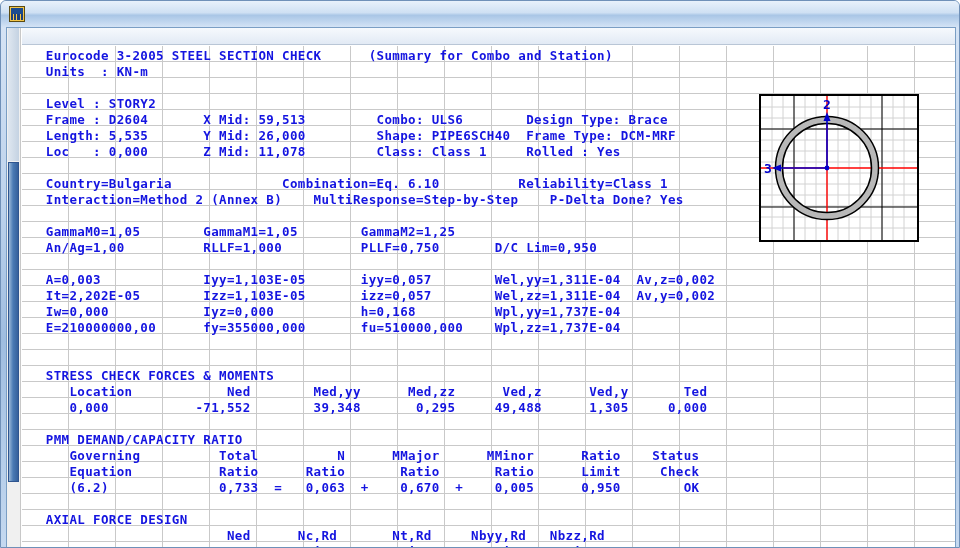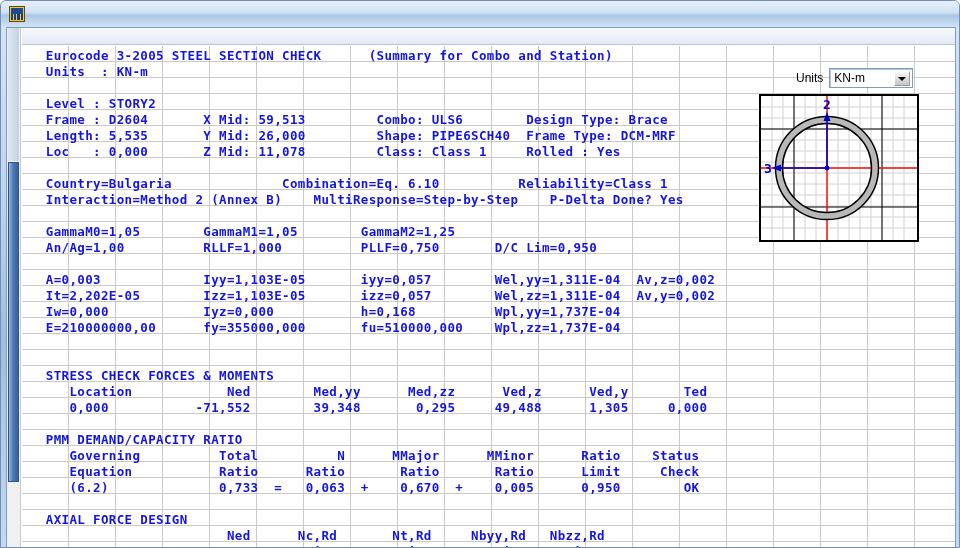--- a/index.html
+++ b/index.html
@@ -244,29 +244,20 @@
       <div id="vscroll-upper"></div>
       <div id="vscroll-thumb"></div>
     </div>
 
     <div id="grid-headerband"></div>
 
     <div id="grid">
       <div id="report" style="color: rgb(20, 20, 224);"><span class="ln">  Eurocode 3-2005 STEEL SECTION CHECK      (Summary for Combo and Station)</span><span class="ln">  Units  : KN-m</span><span class="ln">&nbsp;</span><span class="ln">  Level : STORY2</span><span class="ln">  Frame : D2604       X Mid: 59,513         Combo: ULS6        Design Type: Brace</span><span class="ln">  Length: 5,535       Y Mid: 26,000         Shape: PIPE6SCH40  Frame Type: DCM-MRF</span><span class="ln">  Loc   : 0,000       Z Mid: 11,078         Class: Class 1     Rolled : Yes</span><span class="ln">&nbsp;</span><span class="ln">  Country=Bulgaria              Combination=Eq. 6.10          Reliability=Class 1</span><span class="ln">  Interaction=Method 2 (Annex B)    MultiResponse=Step-by-Step    P-Delta Done? Yes</span><span class="ln">&nbsp;</span><span class="ln">  GammaM0=1,05        GammaM1=1,05        GammaM2=1,25</span><span class="ln">  An/Ag=1,00          RLLF=1,000          PLLF=0,750       D/C Lim=0,950</span><span class="ln">&nbsp;</span><span class="ln">  A=0,003             Iyy=1,103E-05       iyy=0,057        Wel,yy=1,311E-04  Av,z=0,002</span><span class="ln">  It=2,202E-05        Izz=1,103E-05       izz=0,057        Wel,zz=1,311E-04  Av,y=0,002</span><span class="ln">  Iw=0,000            Iyz=0,000           h=0,168          Wpl,yy=1,737E-04</span><span class="ln">  E=210000000,00      fy=355000,000       fu=510000,000    Wpl,zz=1,737E-04</span><span class="ln">&nbsp;</span><span class="ln">&nbsp;</span><span class="ln">  STRESS CHECK FORCES &amp; MOMENTS</span><span class="ln">     Location            Ned        Med,yy      Med,zz      Ved,z      Ved,y       Ted</span><span class="ln">     0,000           -71,552        39,348       0,295     49,488      1,305     0,000</span><span class="ln">&nbsp;</span><span class="ln">  PMM DEMAND/CAPACITY RATIO</span><span class="ln">     Governing          Total          N      MMajor      MMinor      Ratio    Status</span><span class="ln">     Equation           Ratio      Ratio       Ratio       Ratio      Limit     Check</span><span class="ln">     (6.2)              0,733  =   0,063  +    0,670  +    0,005      0,950        OK</span><span class="ln">&nbsp;</span><span class="ln">  AXIAL FORCE DESIGN</span><span class="ln">                         Ned      Nc,Rd       Nt,Rd     Nbyy,Rd   Nbzz,Rd</span><span class="ln">                       Force   Capacity    Capacity       Major     Minor</span></div>
     </div>
 
-    <div id="units-box">
-      <span id="units-label">Units</span>
-      <div id="units-select">
-        <span id="units-value">KN-m</span>
-        <span id="units-arrow">
-            <i></i>
-          </span>
-      </div>
-    </div>
 
     <div id="section-panel">
       <svg width="156" height="144" viewBox="0 0 156 144">
 
         <g stroke="#d2d2d2" stroke-width="1">
           <line x1="11" y1="0" x2="11" y2="144"></line>
             <line x1="22" y1="0" x2="22" y2="144"></line>
           <line x1="33" y1="0" x2="33" y2="144"></line>
             <line x1="44" y1="0" x2="44" y2="144"></line>
           <line x1="55" y1="0" x2="55" y2="144"></line>

